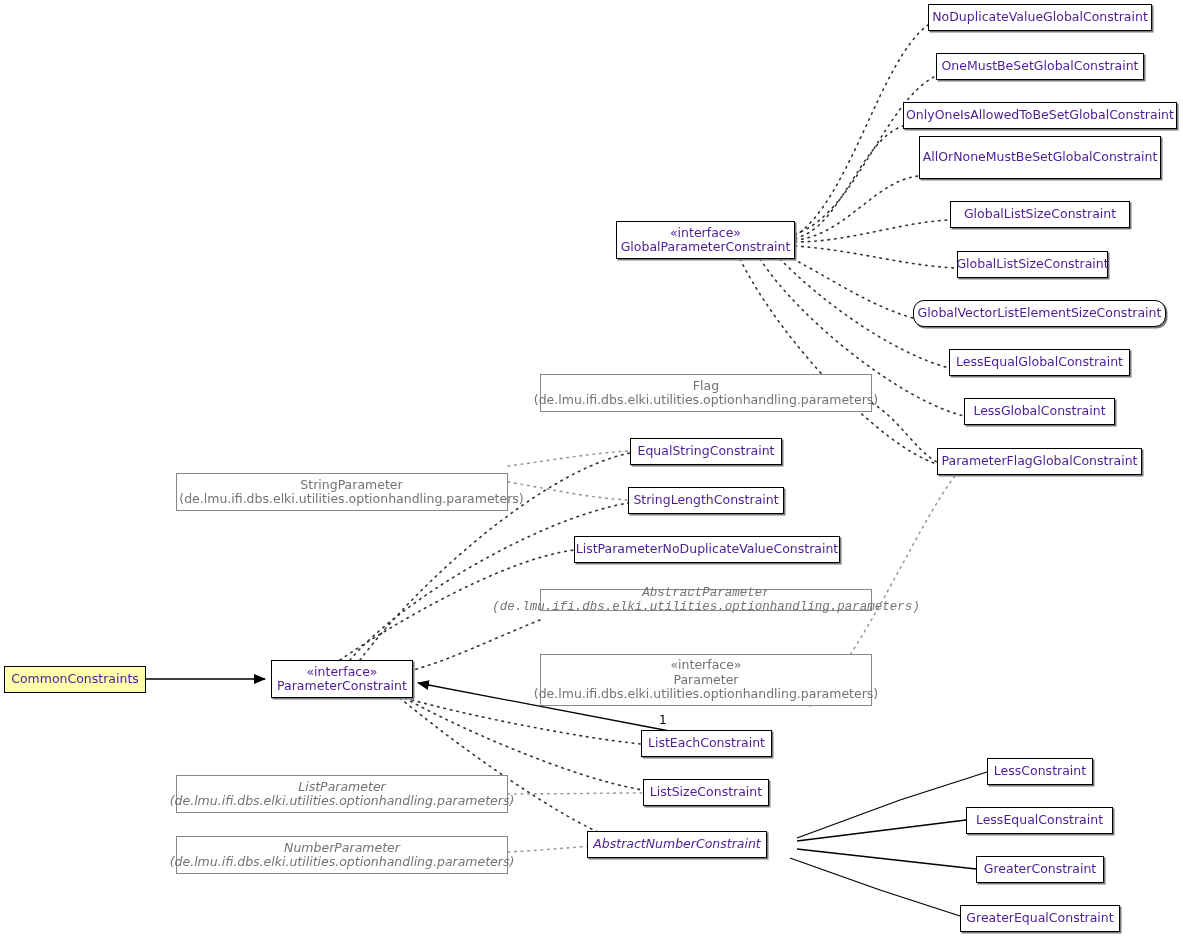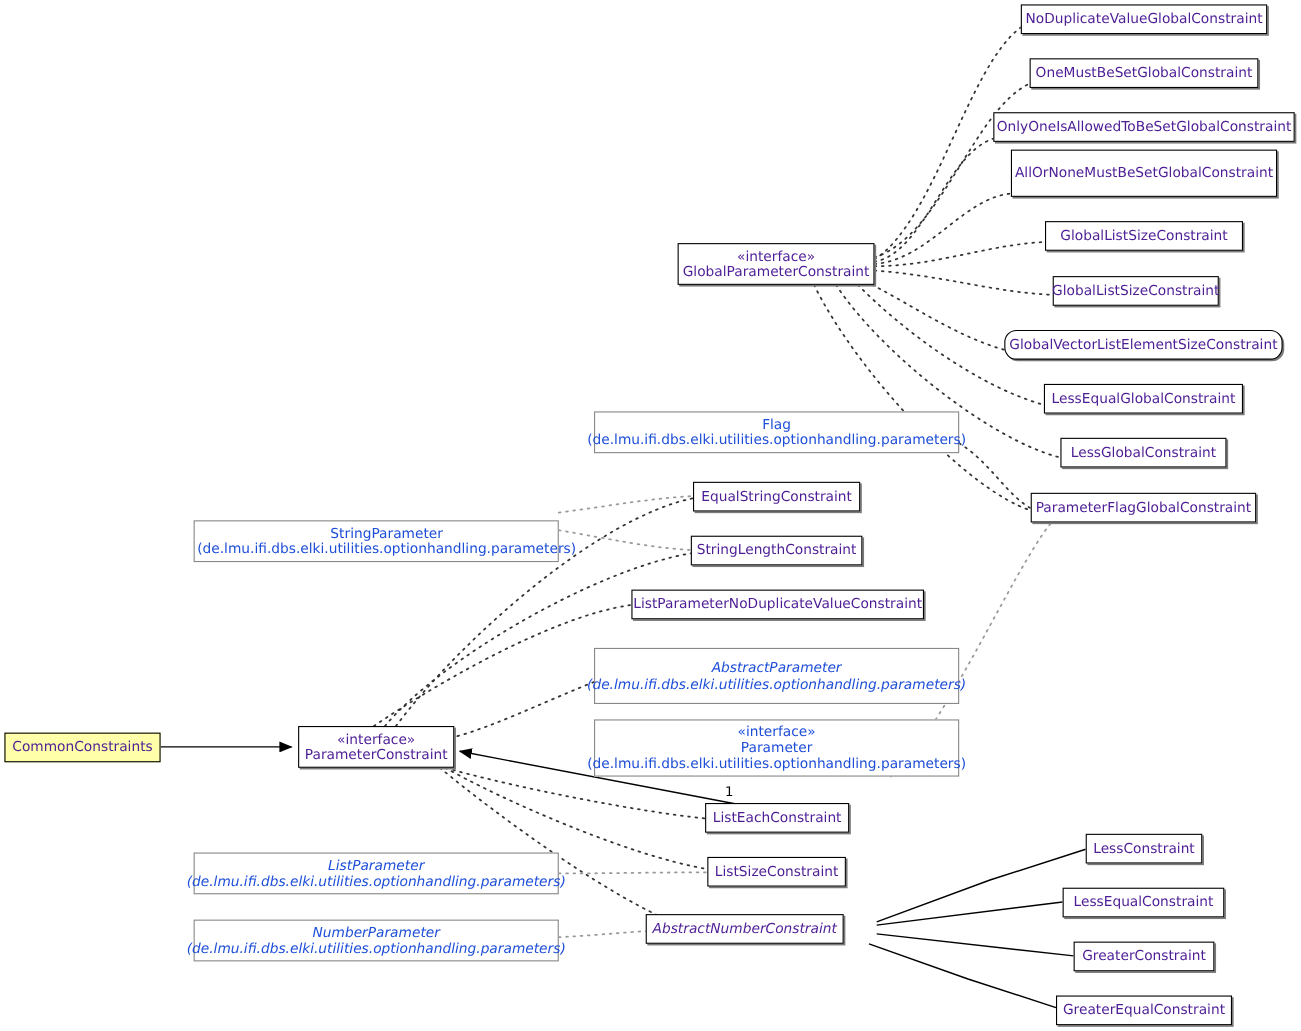--- a/index.html
+++ b/index.html
@@ -37,21 +37,21 @@
     text-align: center;
     font-size: 12.5px;
     line-height: 14.5px;
     color: #4c1d95;
     white-space: nowrap;
     box-shadow: 1.5px 1.5px 0 0 #7a7a7a;
     z-index: 2;
   }
   .node.external {
     border: 1px solid #888888;
-    color: #1d4ed8;
+    color: #737373;
     box-shadow: none;
   }
   .node.abstract .nm {
     font-style: italic;
   }
   .node.highlight {
     background: #ffffaa;
     border: 1px solid #000000;
     box-shadow: none;
   }
@@ -161,21 +161,21 @@
       </div>
       <div class="node" style="left: 630px; top: 438px; width: 152px; height: 27px;">
         <div class="nm">EqualStringConstraint</div>
       </div>
       <div class="node" style="left: 628px; top: 487px; width: 156px; height: 27px;">
         <div class="nm">StringLengthConstraint</div>
       </div>
       <div class="node" style="left: 574px; top: 536px; width: 266px; height: 27px;">
         <div class="nm">ListParameterNoDuplicateValueConstraint</div>
       </div>
-      <div class="node external abstract" style="left: 540px; top: 589px; width: 332px; height: 51px;">
+      <div class="node external abstract" style="left: 540px; top: 589px; width: 332px; height: 22px; font-family: Liberation Mono, monospace;">
         <div class="nm">AbstractParameter</div>
         <div class="pkg">(de.lmu.ifi.dbs.elki.utilities.optionhandling.parameters)</div>
       </div>
       <div class="node external" style="left: 540px; top: 654px; width: 332px; height: 52px;">
         <div class="stereo">«interface»</div>
         <div class="nm">Parameter</div>
         <div class="pkg">(de.lmu.ifi.dbs.elki.utilities.optionhandling.parameters)</div>
       </div>
       <div class="node" style="left: 271px; top: 660px; width: 142px; height: 38px;">
         <div class="stereo">«interface»</div>

